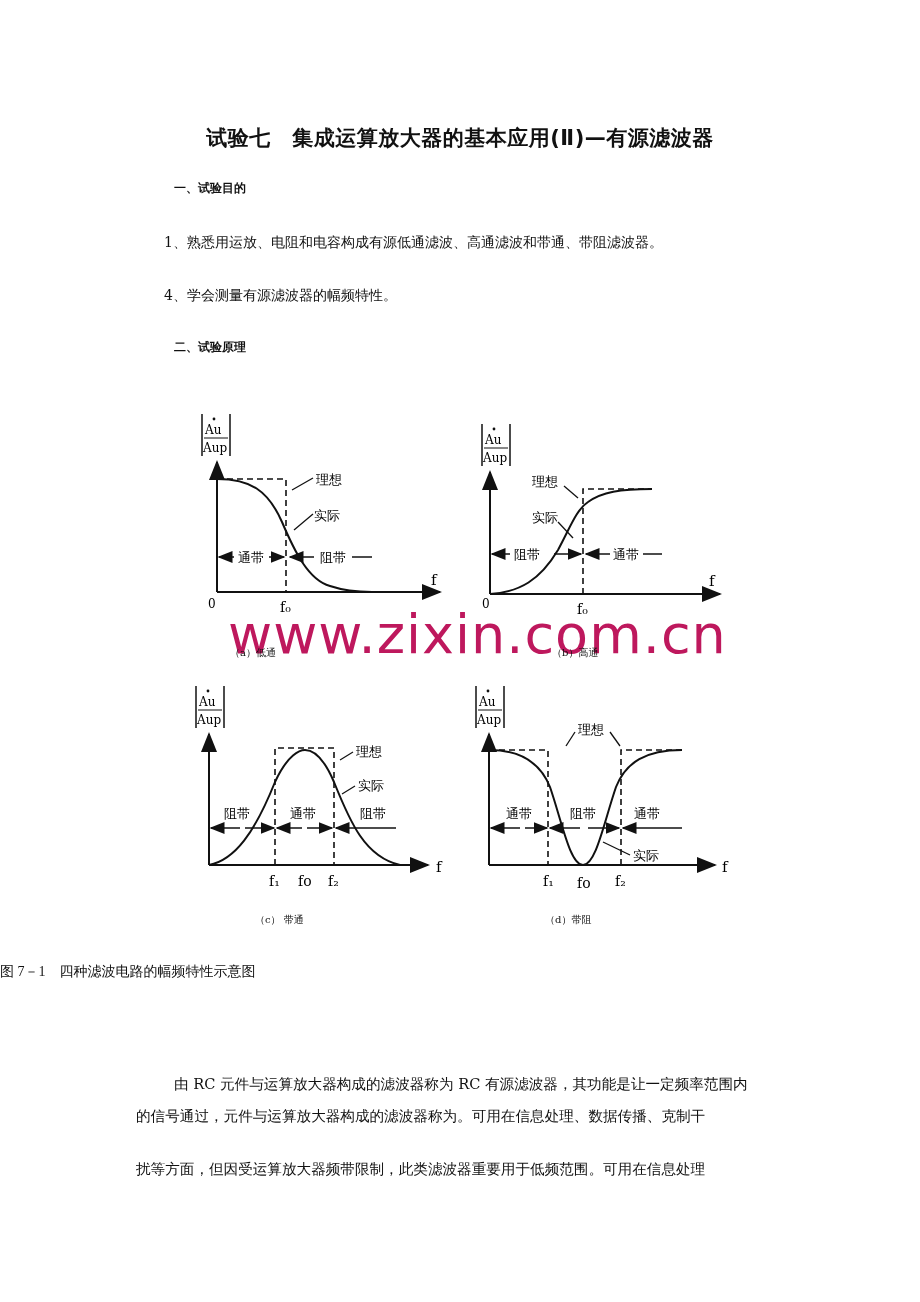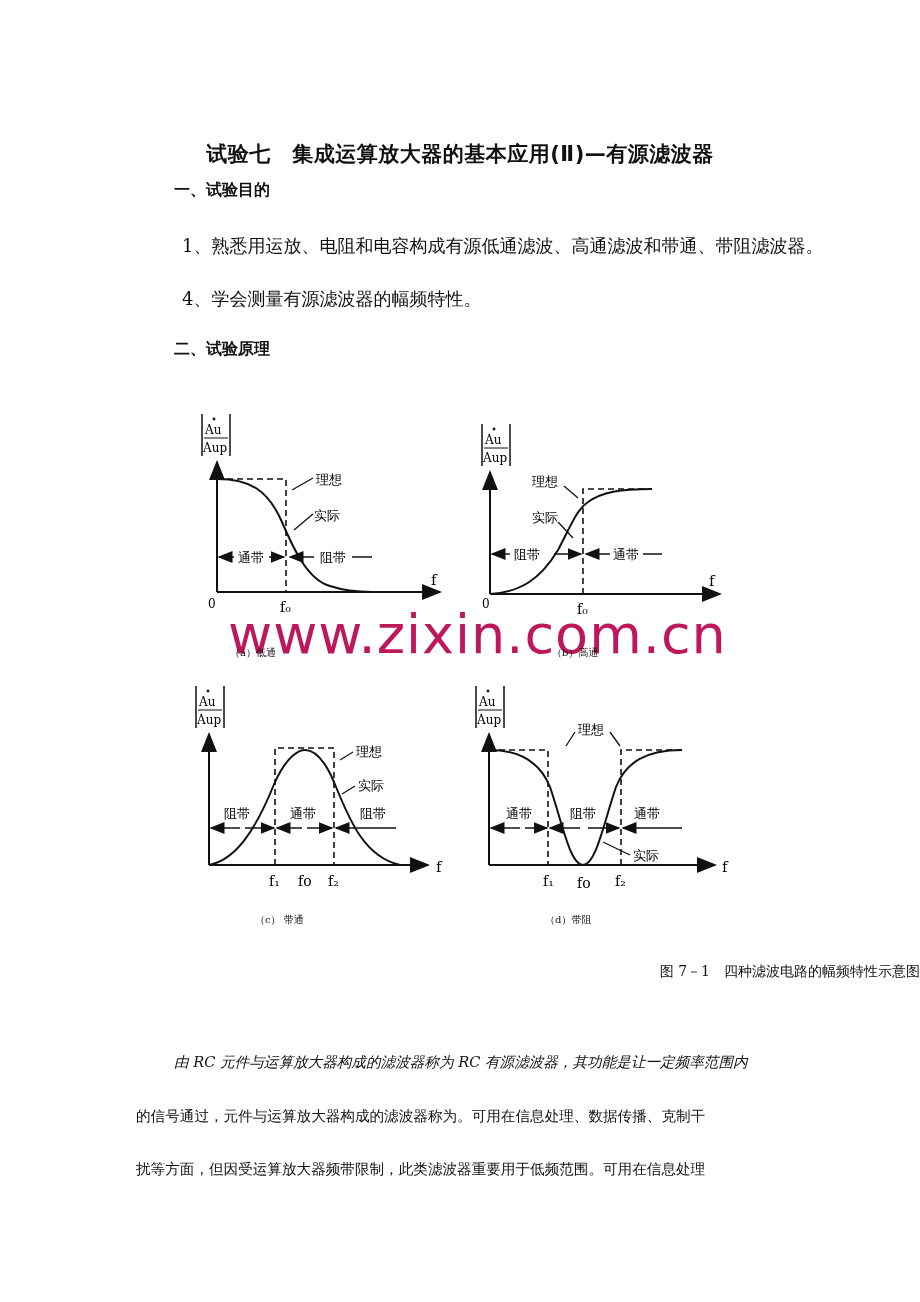--- a/index.html
+++ b/index.html
@@ -1,27 +1,27 @@
 <!DOCTYPE html>
 <html><head>
 <meta charset="utf-8">
 <style>
   html, body { margin: 0; padding: 0; background: #ffffff; }
   body { width: 920px; height: 1302px; position: relative; overflow: hidden;
          font-family: "DejaVu Serif", "Liberation Serif", serif; color: #111; }
   .title { position: absolute; top: 124px; left: 0; width: 920px; text-align: center;
            font-size: 21px; font-weight: bold; letter-spacing: 0.5px;
-           font-family: "DejaVu Sans", "Liberation Sans", sans-serif; margin-top: 16px; }
-  .h2 { position: absolute; left: 174px; font-size: 16px; font-weight: bold;
+           font-family: "DejaVu Sans", "Liberation Sans", sans-serif; }
+  .h2 { position: absolute; left: 174px; font-size: 12px; font-weight: bold;
         font-family: "DejaVu Sans", "Liberation Sans", sans-serif; text-align: center; }
-  .p { position: absolute; left: 182px; font-size: 18px; }
+  .p { position: absolute; left: 164px; font-size: 14px; }
   .fig { position: absolute; }
   .fig svg text { font-family: "DejaVu Serif", "Liberation Serif", serif; }
   .caption { position: absolute; font-size: 10px; text-align: center; }
-  .figcap { position: absolute; top: 963px; left: 0; width: 920px; text-align: right; font-size: 14px; }
+  .figcap { position: absolute; top: 963px; left: 0; width: 920px; text-align: left; font-size: 14px; font-family: Liberation Serif, serif; }
   .body-line { position: absolute; left: 136px; font-size: 14.6px; white-space: nowrap; }
   .watermark { position: absolute; top: 603px; left: 228px; font-size: 54px; color: #be185d;
                font-family: "DejaVu Sans", "Liberation Sans", sans-serif; letter-spacing: 1px;
                pointer-events: none; z-index: 0; }
   .fig, .caption { z-index: 1; }
 </style>
 </head>
 <body>
 
 <div class="title">试验七　集成运算放大器的基本应用(Ⅱ)—有源滤波器</div>
@@ -178,15 +178,15 @@
     <line x1="212" y1="146" x2="153" y2="146" stroke="#111" stroke-width="1.5" marker-end="url(#ah4)"></line>
     <text x="73" y="204" font-size="14">f₁</text>
     <text x="107" y="206" font-size="14">fo</text>
     <text x="145" y="204" font-size="14">f₂</text>
   </svg>
 </div>
 <div class="caption" style="left:545px; top:913px;">（d）带阻</div>
 
 <div class="figcap">图 7－1　四种滤波电路的幅频特性示意图</div>
 
-<div class="body-line" style="left:174px; top:1053px;font-style:italic;">由 RC 元件与运算放大器构成的滤波器称为 RC 有源滤波器，其功能是让一定频率范围内</div>
+<div class="body-line" style="left:174px; top:1075px;">由 RC 元件与运算放大器构成的滤波器称为 RC 有源滤波器，其功能是让一定频率范围内</div>
 <div class="body-line" style="top:1107px;">的信号通过，元件与运算放大器构成的滤波器称为。可用在信息处理、数据传播、克制干</div>
 <div class="body-line" style="top:1160px;">扰等方面，但因受运算放大器频带限制，此类滤波器重要用于低频范围。可用在信息处理</div>
 
 </body></html>

